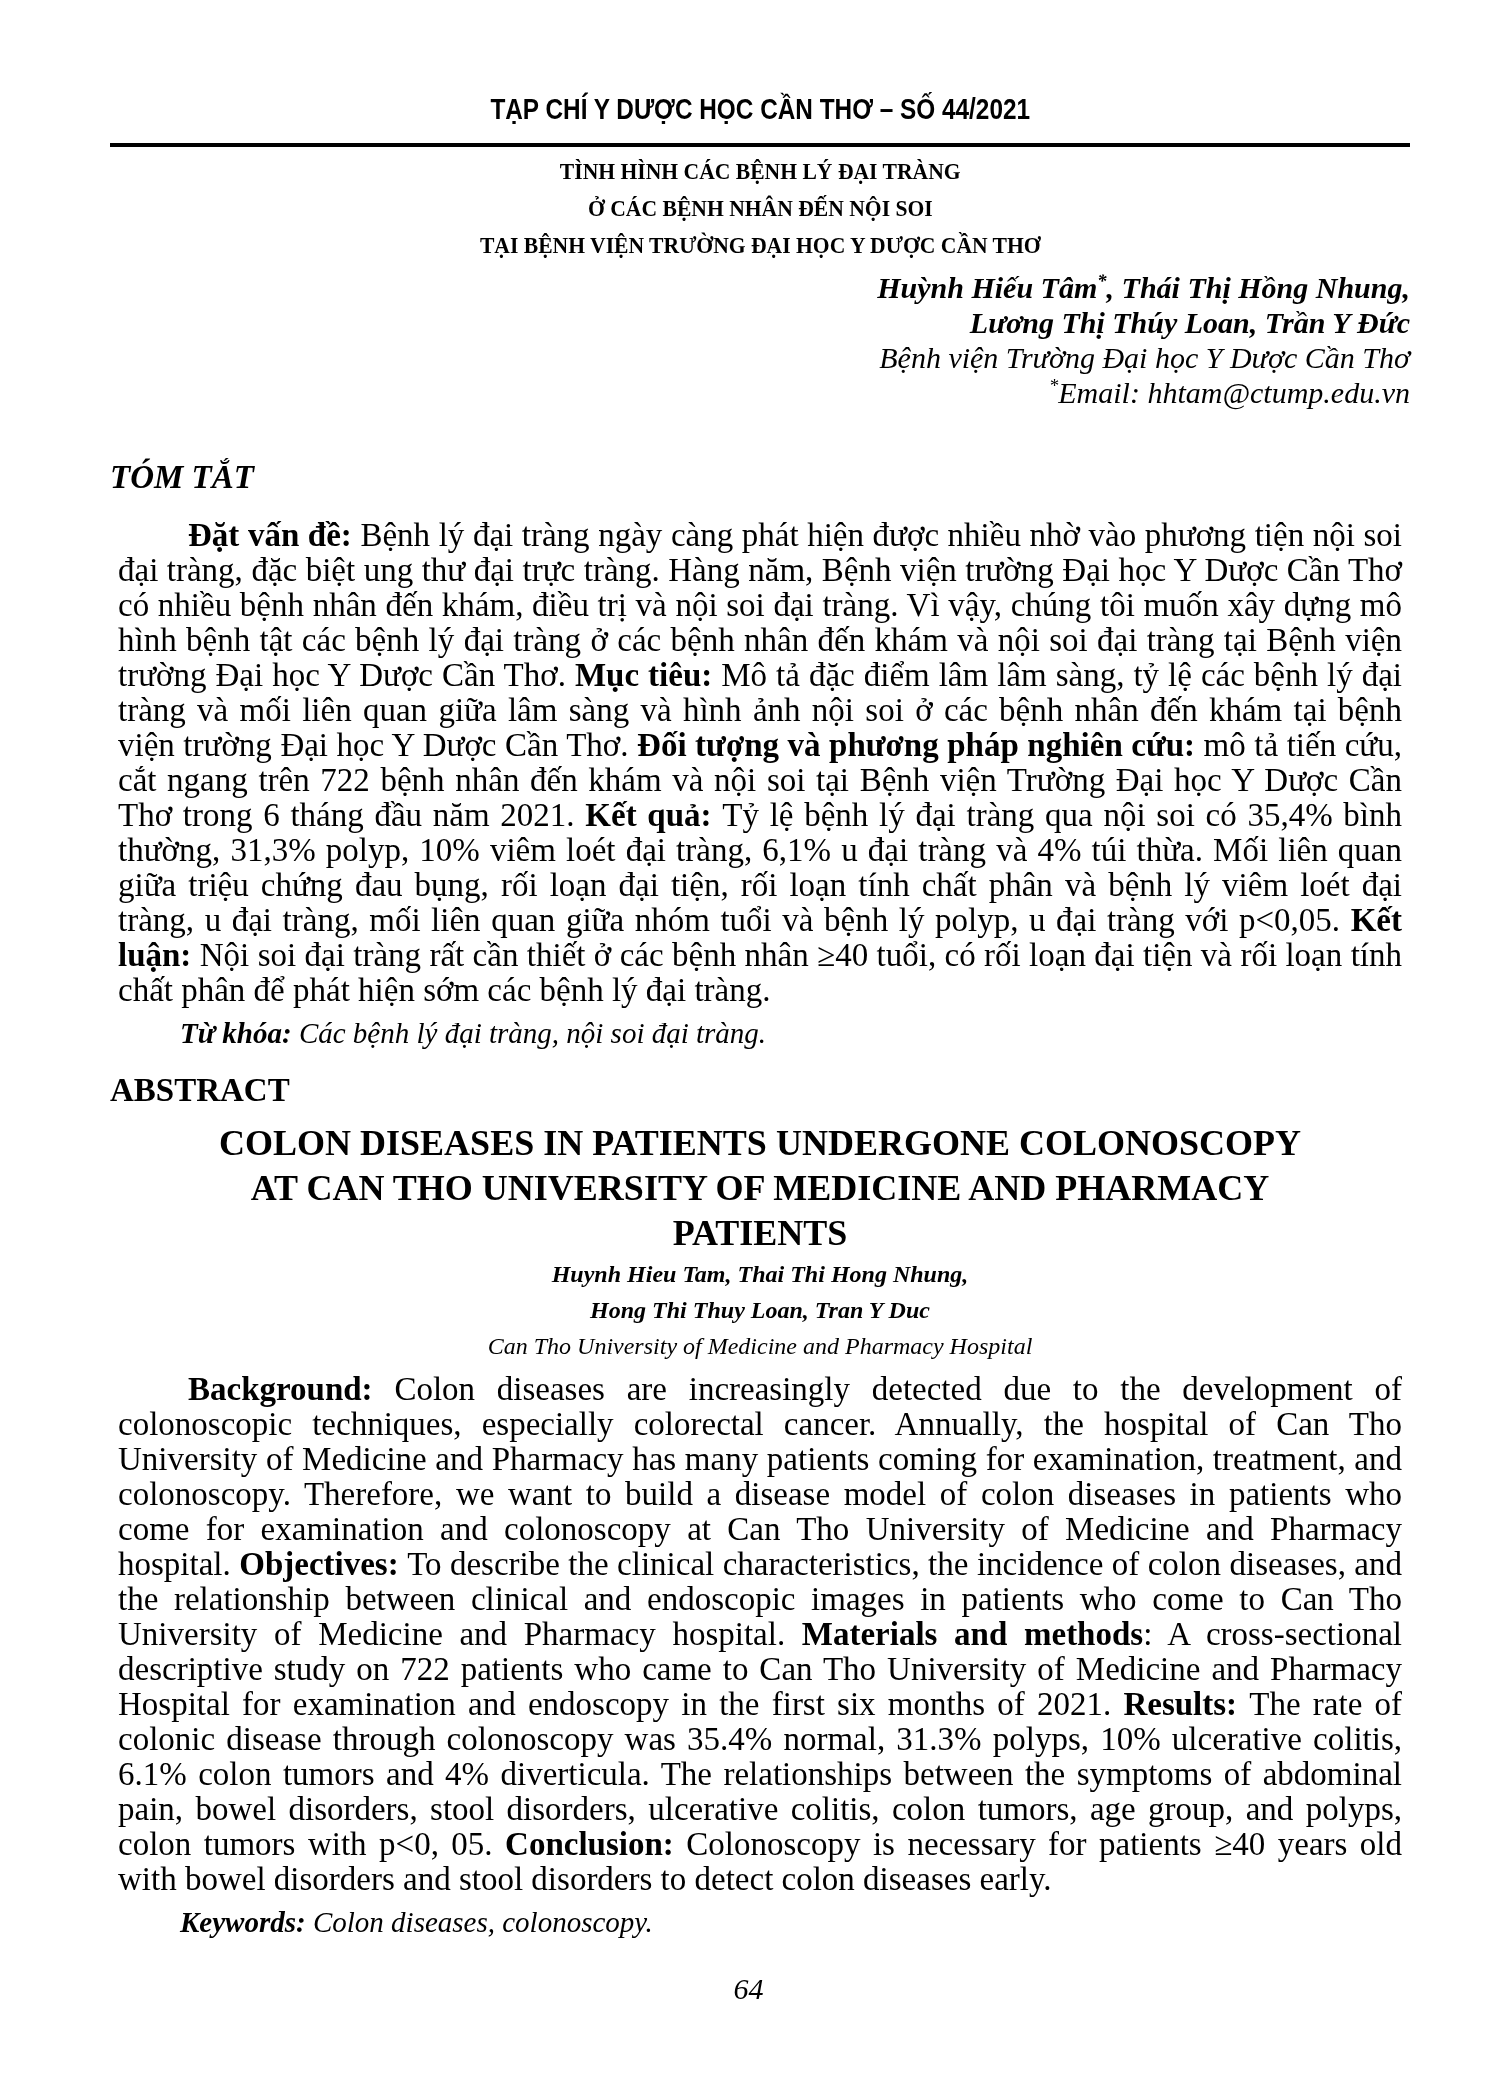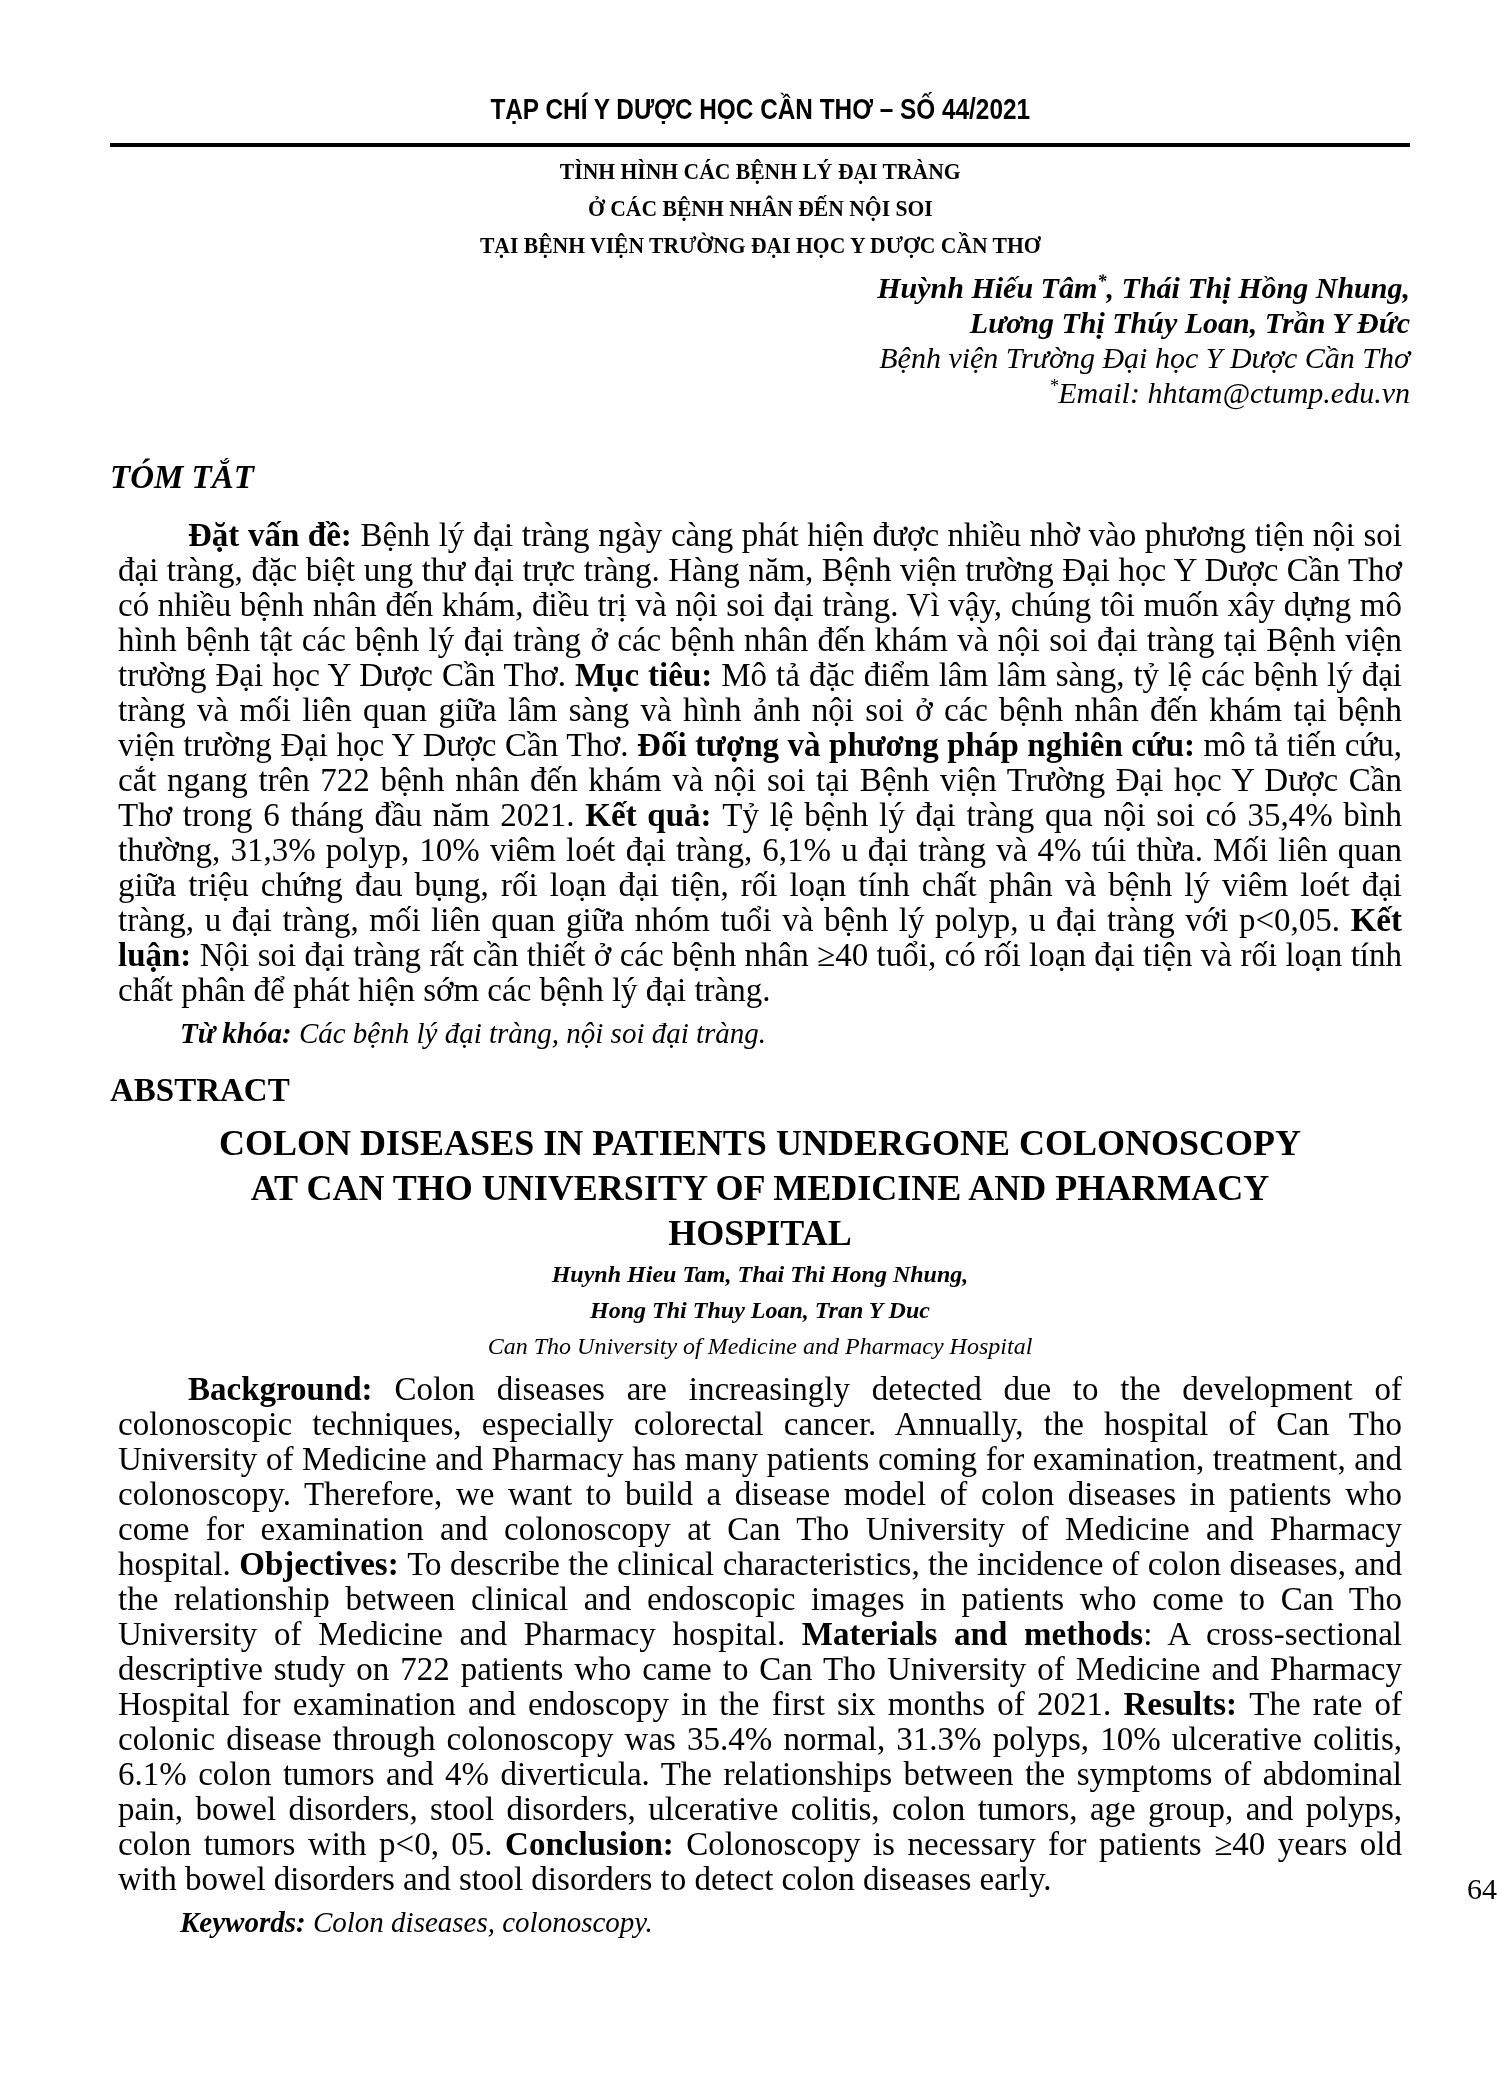--- a/index.html
+++ b/index.html
@@ -49,23 +49,24 @@
   .kw-line { font-style: italic; font-size: 29px; line-height: 35px; text-indent: 70px; margin: 0; }
 
   .en-title { margin-top: 12px; text-align: center; font-weight: 700; font-size: 36px; line-height: 45px; }
   .en-title .tl { display: block; }
 
   .en-authors { text-align: center; font-size: 24px; line-height: 36px; }
 
   .page-number {
     position: absolute;
     left: 0; right: 0;
-    top: 1872px;
-    text-align: right;
+    top: 1972px;
+    text-align: center;
     font-size: 30px;
+    font-style: italic;
   }
 </style>
 </head>
 <body>
 
 <div class="page">
 
   <div class="journal-header">
     <span class="hdr">TẠP CHÍ Y DƯỢC HỌC CẦN THƠ – SỐ 44/2021</span>
   </div>
@@ -87,21 +88,21 @@
   <div class="section-heading h-tomtat">TÓM TẮT</div>
 
   <p class="para"><span class="b">Đặt vấn đề: </span><span>Bệnh lý đại tràng ngày càng phát hiện được nhiều nhờ vào phương tiện nội soi đại tràng, đặc biệt ung thư đại trực tràng. Hàng năm, Bệnh viện trường Đại học Y Dược Cần Thơ có nhiều bệnh nhân đến khám, điều trị và nội soi đại tràng. Vì vậy, chúng tôi muốn xây dựng mô hình bệnh tật các bệnh lý đại tràng ở các bệnh nhân đến khám và nội soi đại tràng tại Bệnh viện trường Đại học Y Dược Cần Thơ. </span><span class="b">Mục tiêu: </span><span>Mô tả đặc điểm lâm lâm sàng, tỷ lệ các bệnh lý đại tràng và mối liên quan giữa lâm sàng và hình ảnh nội soi ở các bệnh nhân đến khám tại bệnh viện trường Đại học Y Dược Cần Thơ. </span><span class="b">Đối tượng và phương pháp nghiên cứu: </span><span>mô tả tiến cứu, cắt ngang trên 722 bệnh nhân đến khám và nội soi tại Bệnh viện Trường Đại học Y Dược Cần Thơ trong 6 tháng đầu năm 2021. </span><span class="b">Kết quả: </span><span>Tỷ lệ bệnh lý đại tràng qua nội soi có 35,4% bình thường, 31,3% polyp, 10% viêm loét đại tràng, 6,1% u đại tràng và 4% túi thừa. Mối liên quan giữa triệu chứng đau bụng, rối loạn đại tiện, rối loạn tính chất phân và bệnh lý viêm loét đại tràng, u đại tràng, mối liên quan giữa nhóm tuổi và bệnh lý polyp, u đại tràng với p&lt;0,05. </span><span class="b">Kết luận: </span><span>Nội soi đại tràng rất cần thiết ở các bệnh nhân ≥40 tuổi, có rối loạn đại tiện và rối loạn tính chất phân để phát hiện sớm các bệnh lý đại tràng.</span></p>
   <p class="kw-line"><span class="b">Từ khóa: </span><span>Các bệnh lý đại tràng, nội soi đại tràng.</span></p>
 
   <div class="section-heading h-abstract">ABSTRACT</div>
 
   <div class="en-title">
     <span class="tl">COLON DISEASES IN PATIENTS UNDERGONE COLONOSCOPY</span>
     <span class="tl">AT CAN THO UNIVERSITY OF MEDICINE AND PHARMACY</span>
-    <span class="tl">HOSPITAL</span>
+    <span class="tl">PATIENTS</span>
   </div>
 
   <div class="en-authors">
     <div class="author-line">Huynh Hieu Tam, Thai Thi Hong Nhung,</div>
     <div class="author-line">Hong Thi Thuy Loan, Tran Y Duc</div>
     <div class="affil-line">Can Tho University of Medicine and Pharmacy Hospital</div>
   </div>
 
   <p class="para"><span class="b">Background: </span><span>Colon diseases are increasingly detected due to the development of colonoscopic techniques, especially colorectal cancer. Annually, the hospital of Can Tho University of Medicine and Pharmacy has many patients coming for examination, treatment, and colonoscopy. Therefore, we want to build a disease model of colon diseases in patients who come for examination and colonoscopy at Can Tho University of Medicine and Pharmacy hospital. </span><span class="b">Objectives: </span><span>To describe the clinical characteristics, the incidence of colon diseases, and the relationship between clinical and endoscopic images in patients who come to Can Tho University of Medicine and Pharmacy hospital. </span><span class="b">Materials and methods</span><span>: A cross-sectional descriptive study on 722 patients who came to Can Tho University of Medicine and Pharmacy Hospital for examination and endoscopy in the first six months of 2021. </span><span class="b">Results: </span><span>The rate of colonic disease through colonoscopy was 35.4% normal, 31.3% polyps, 10% ulcerative colitis, 6.1% colon tumors and 4% diverticula. The relationships between the symptoms of abdominal pain, bowel disorders, stool disorders, ulcerative colitis, colon tumors, age group, and polyps, colon tumors with p&lt;0, 05. </span><span class="b">Conclusion: </span><span>Colonoscopy is necessary for patients ≥40 years old with bowel disorders and stool disorders to detect colon diseases early.</span></p>
   <p class="kw-line"><span class="b">Keywords: </span><span>Colon diseases, colonoscopy.</span></p>

